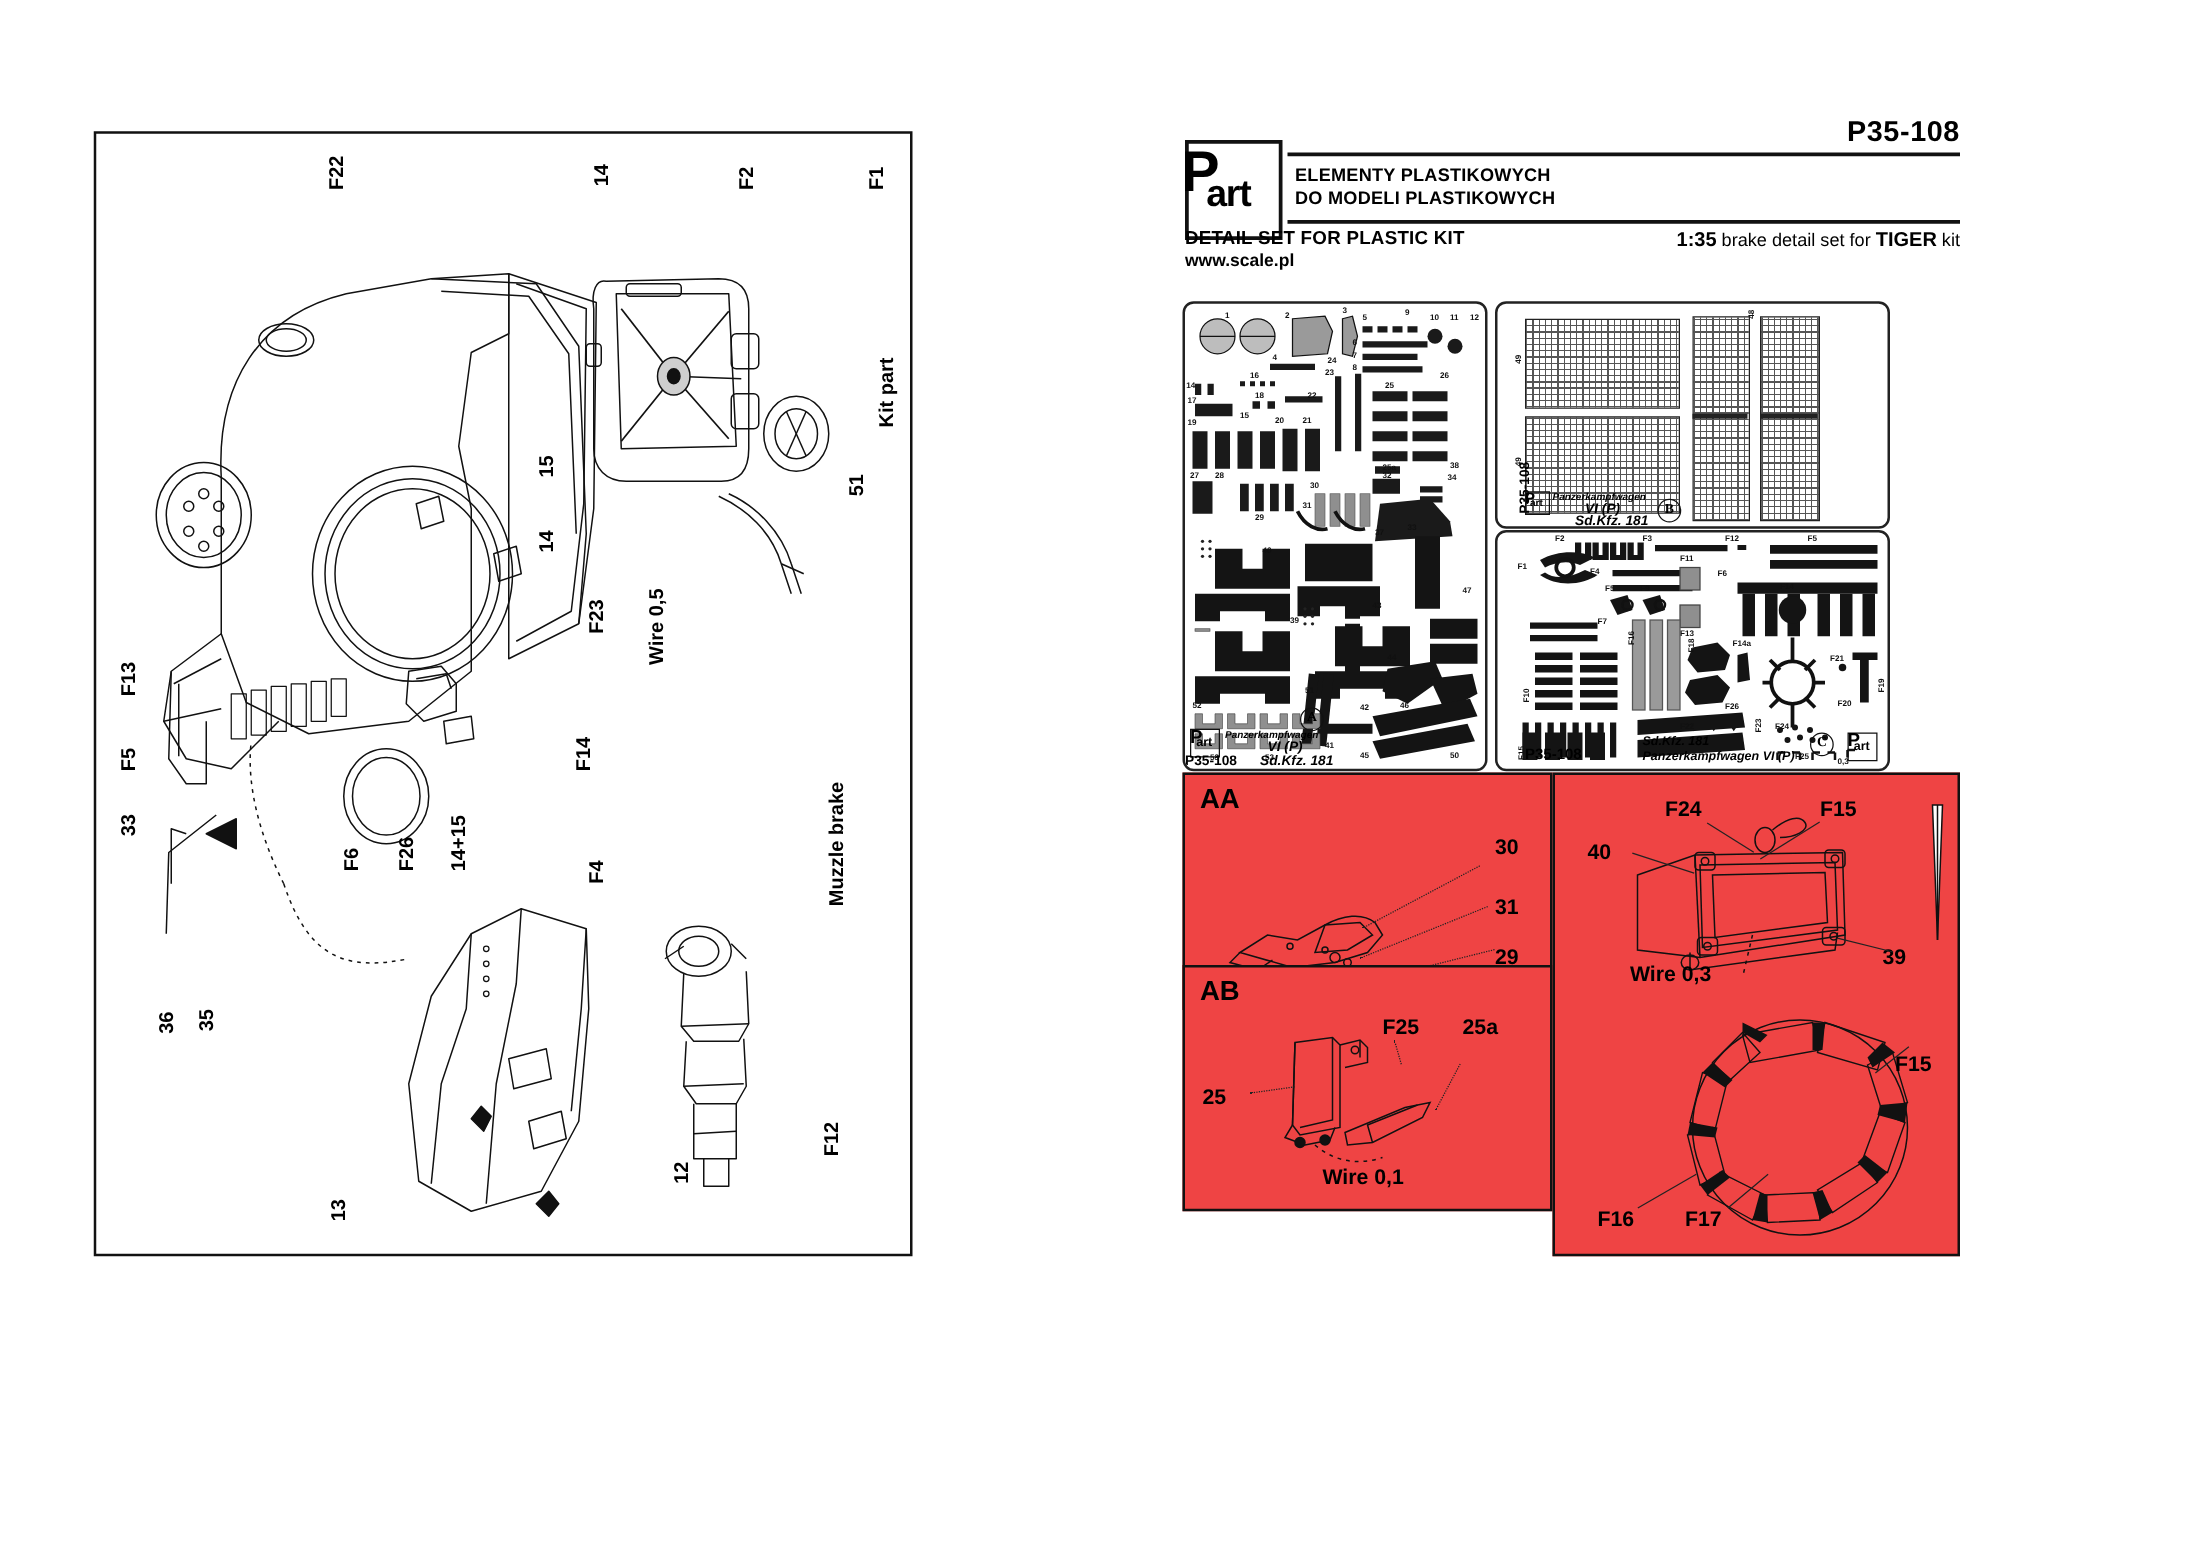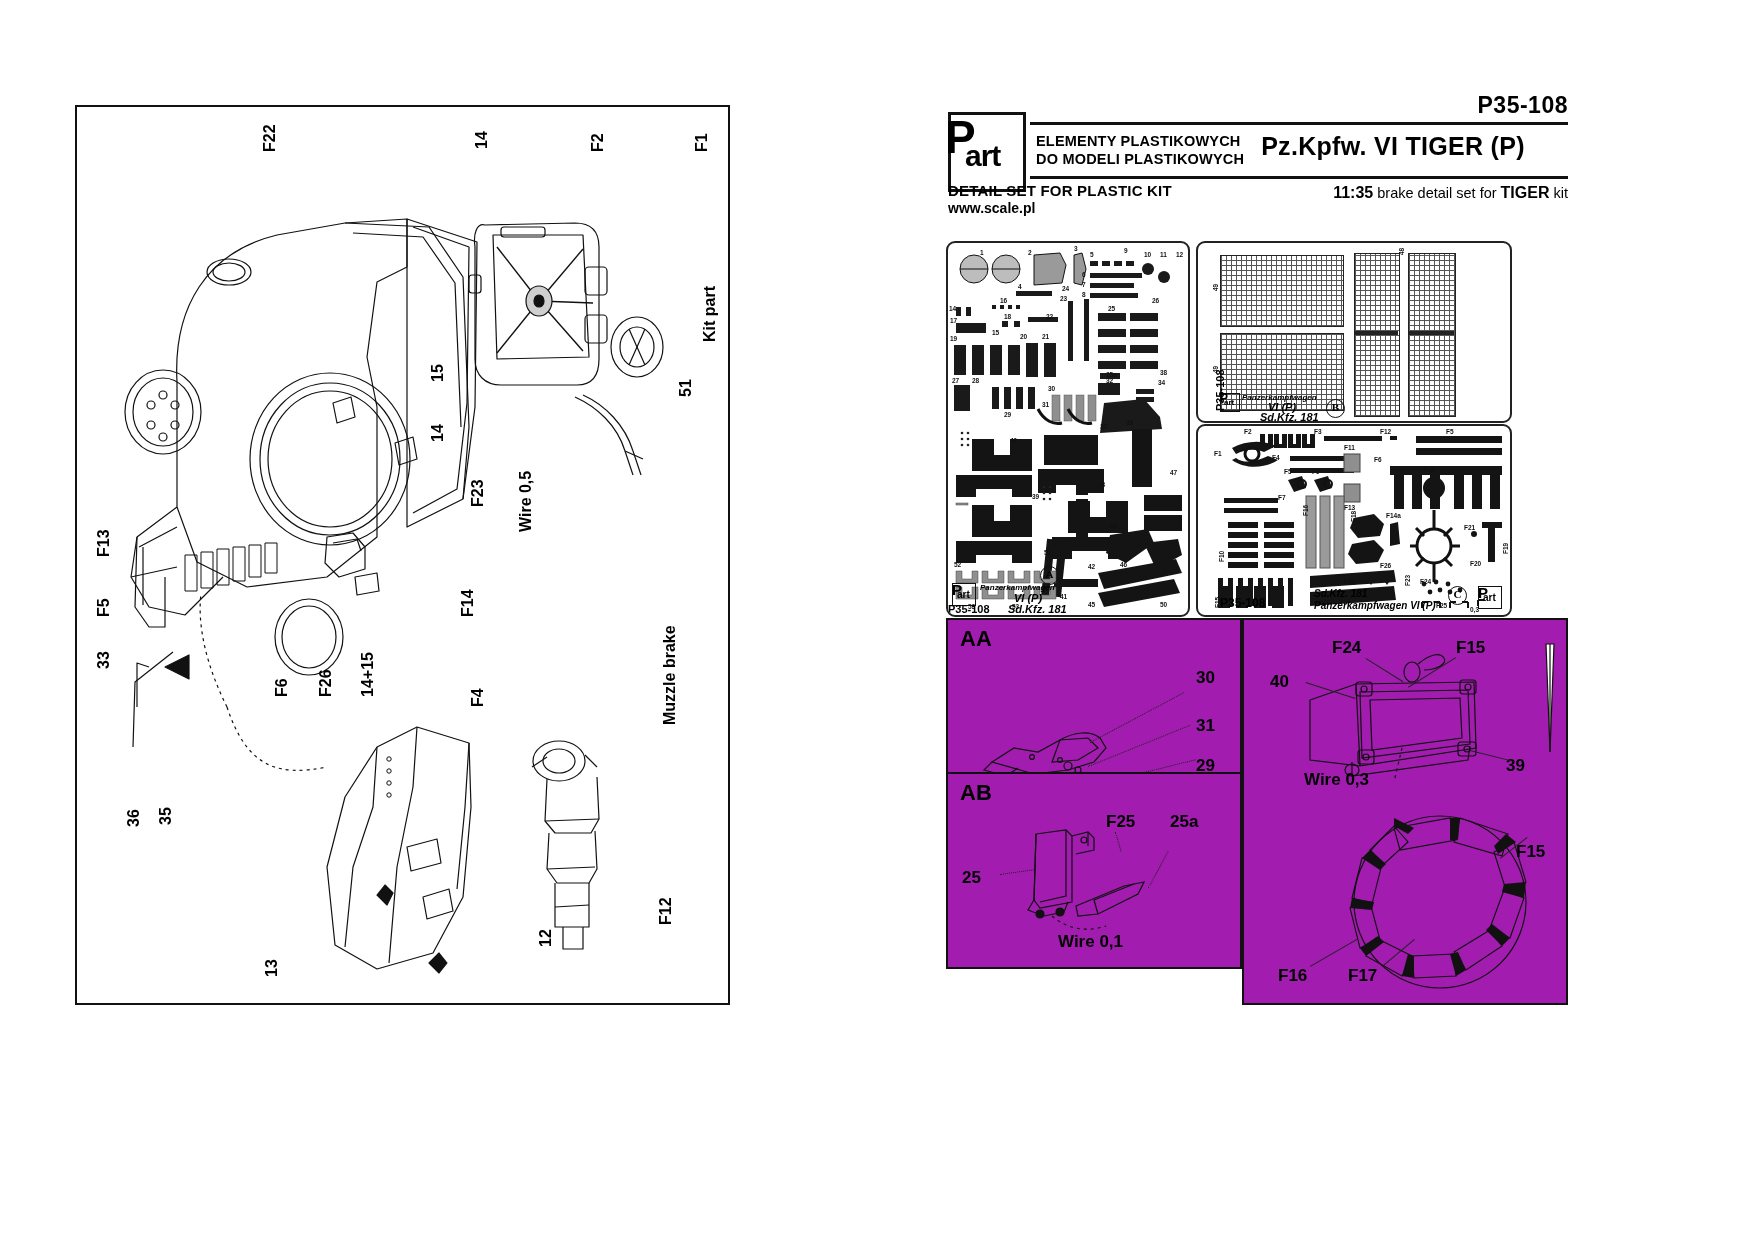--- a/index.html
+++ b/index.html
@@ -61,21 +61,21 @@
               text-decoration:none;}
   .ptn{position:absolute;font-size:6.5px;font-weight:bold;color:#111;
         font-family:"Liberation Sans",sans-serif;white-space:nowrap;}
   .mesh{position:absolute;border:1.5px solid #222;
         background-image:
           repeating-linear-gradient(0deg,#555 0 1px,transparent 1px 5px),
           repeating-linear-gradient(90deg,#555 0 1px,transparent 1px 5px);
         background-color:#fff;}
 
   
-  .panel{position:absolute;border:2px solid #111;background:#a21caf;box-sizing:border-box;}
+  .panel{position:absolute;border:2px solid #111;background:#ef4444;box-sizing:border-box;}
   #panelAA{left:946px;top:618px;width:296px;height:190px;}
   #panelAB{left:946px;top:772px;width:296px;height:197px;}
   #panelRight{left:1242px;top:618px;width:326px;height:387px;}
 
   .panel-tag{position:absolute;font-size:22px;font-weight:bold;}
 
   .callout{position:absolute;font-size:17px;font-weight:bold;white-space:nowrap;}
   .leader{position:absolute;height:0;border-top:1.3px dotted #222;
           transform-origin:0 0;}
   .leaderS{position:absolute;height:0;border-top:1.3px solid #222;
@@ -99,26 +99,25 @@
     <div class="hrule" id="hr-top"></div>
     <div class="hrule" id="hr-mid"></div>
 
     <div id="code">P35-108</div>
 
     <div id="pl1">
       <div>ELEMENTY PLASTIKOWYCH</div>
       <div>DO MODELI PLASTIKOWYCH</div>
     </div>
 
-    <div id="title">Pz.Kpfw. VI  TIGER  (P)</div>
 
     <div id="en1">DETAIL SET FOR PLASTIC KIT</div>
     <div id="web">www.scale.pl</div>
 
-    <div id="scale"><b>11:35</b><span> brake detail set for </span><b>TIGER</b><span> kit</span></div>
+    <div id="scale"><b>1:35</b><span> brake detail set for </span><b>TIGER</b><span> kit</span></div>
   </div>
 
   <div id="left-frame" class="bx">
     <svg id="left-art" viewBox="0 0 655 900" width="655" height="900">
       <g fill="none" stroke="#111" stroke-width="1.2" stroke-linejoin="round">
 
         <path d="M100 275 C 96 200, 130 145, 200 128 L 268 116 L 330 112
                  L 330 160 L 300 175 L 290 250 L 300 300 L 300 430
                  L 250 470 L 170 480 L 120 455 L 100 400 Z"></path>
 

